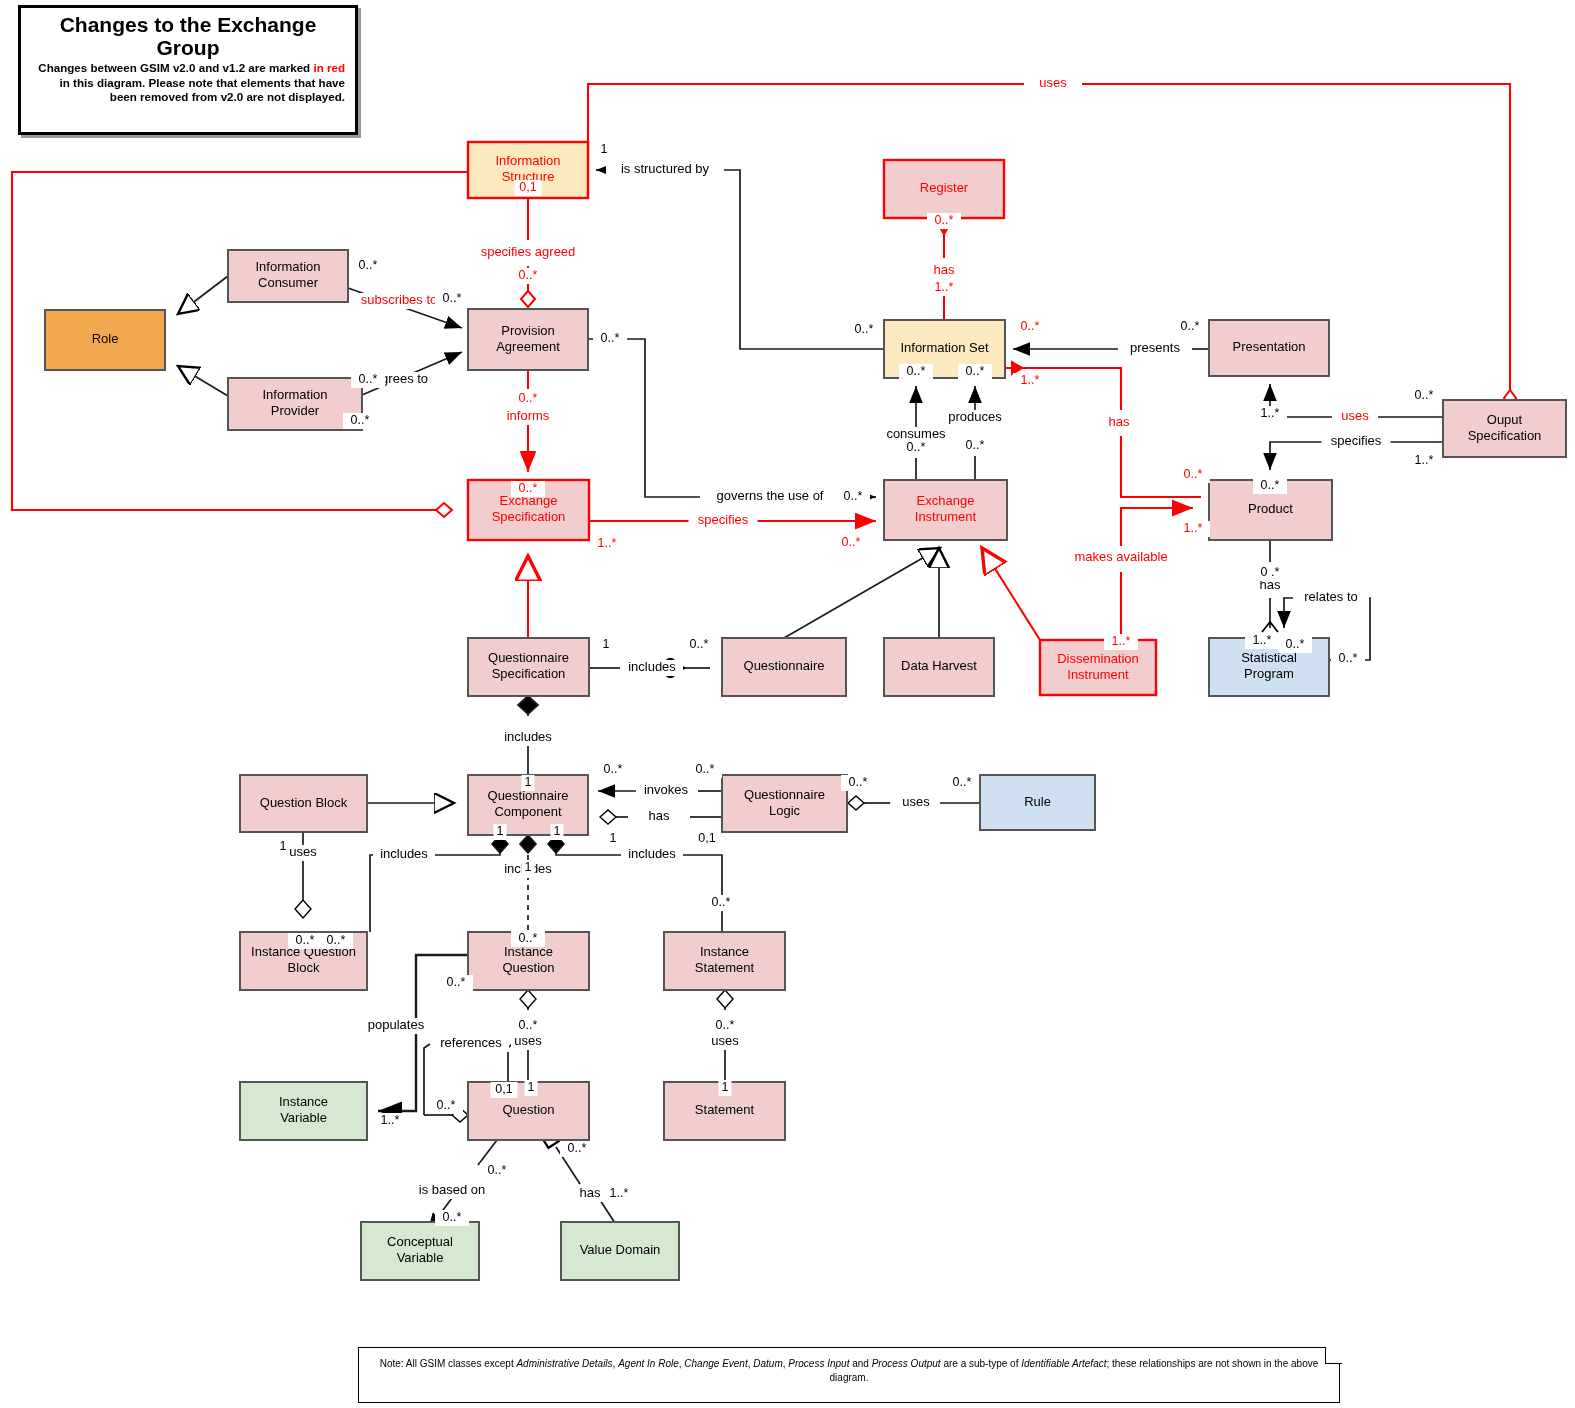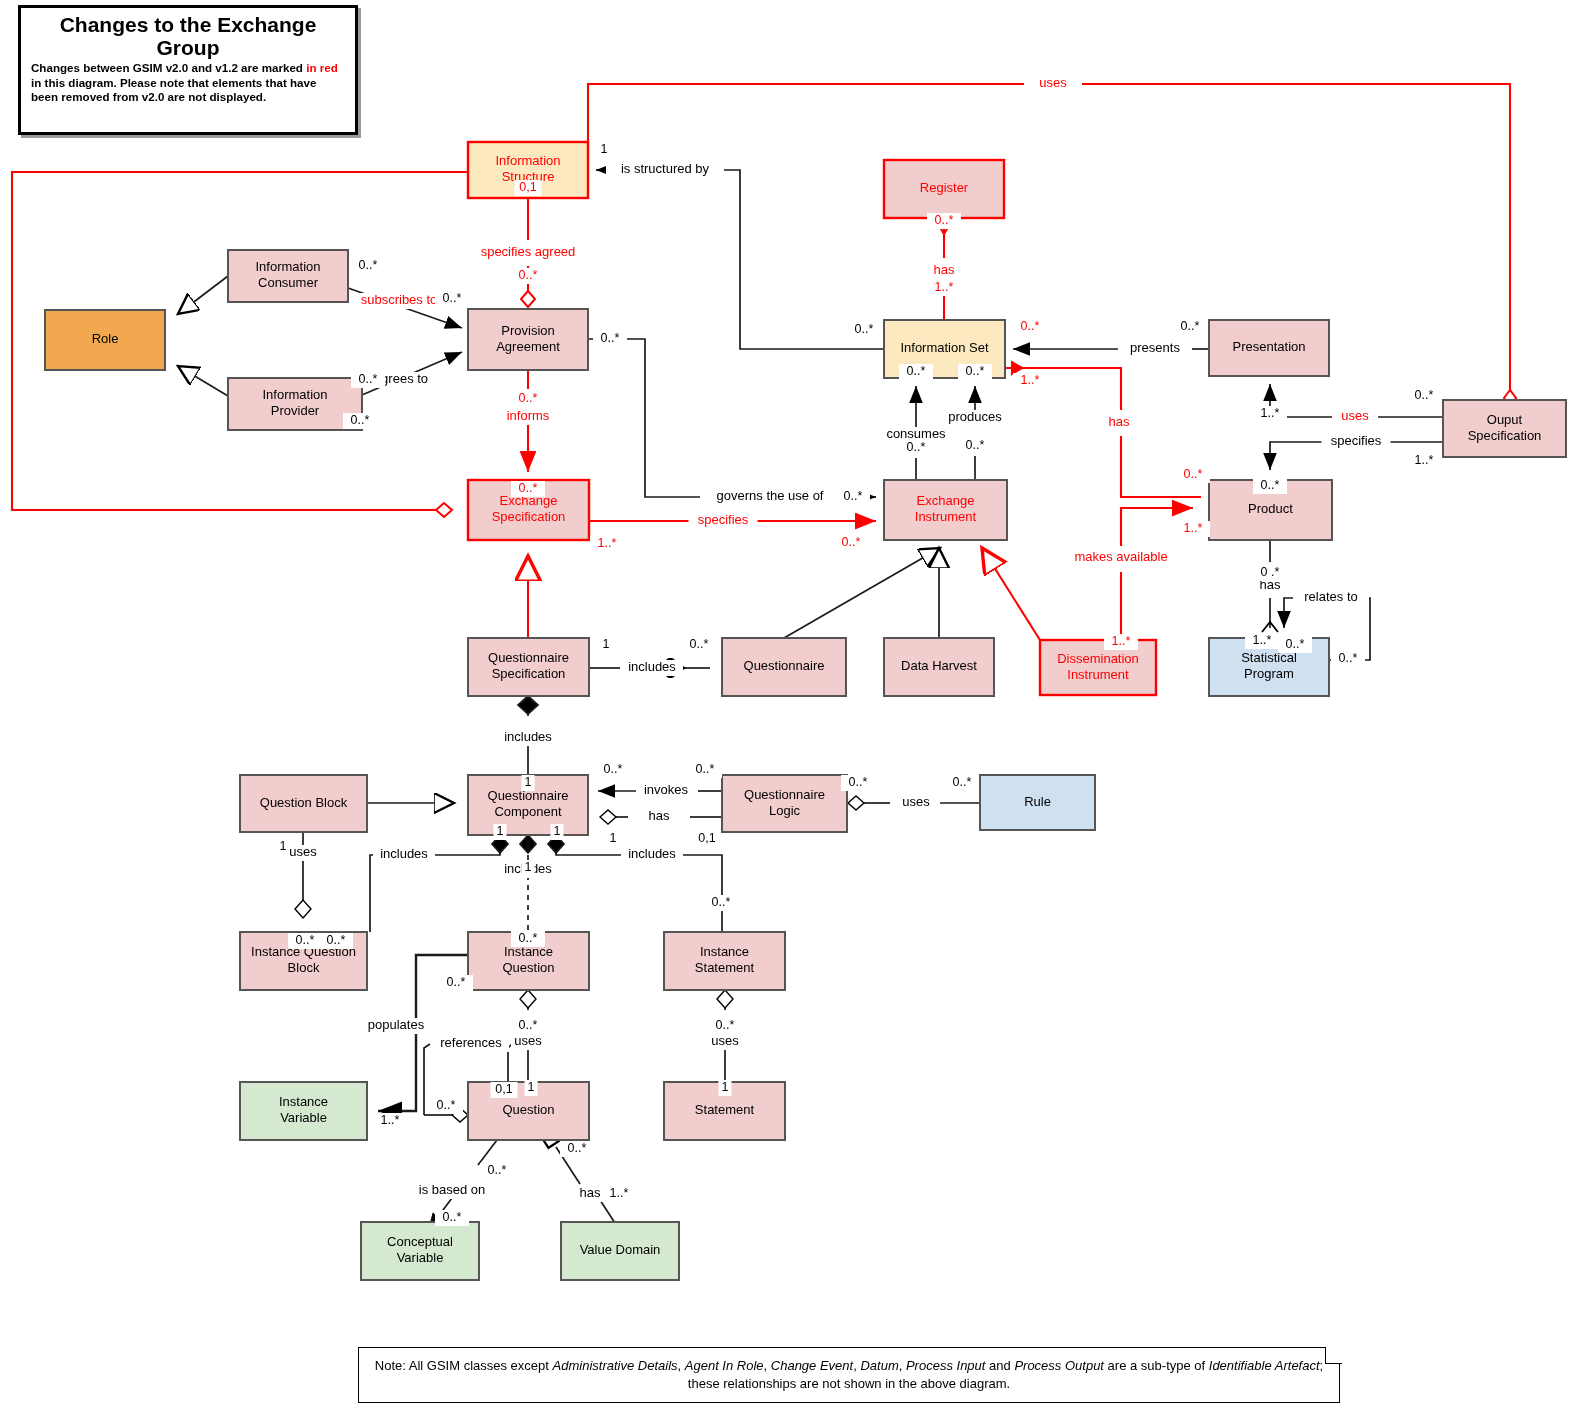--- a/index.html
+++ b/index.html
@@ -12,25 +12,25 @@
   .cls-label.red{fill:#ff0000;}
   .cls-label.blk{fill:#000000;}
   .card{font-size:12.5px;text-anchor:middle;dominant-baseline:middle;fill:#000;}
   .card.red{fill:#ff0000;}
   .rel{font-size:13px;text-anchor:middle;dominant-baseline:middle;fill:#000;}
   .rel.red{fill:#ff0000;}
   .titlebox{position:absolute;left:18px;top:5px;width:340px;height:130px;
             background:#ffffff;border:3px solid #000;box-sizing:border-box;
             box-shadow:3px 3px 0 #9a9a9a;}
   .titlebox h1{margin:6px 8px 2px;font-size:21px;font-weight:bold;text-align:center;line-height:1.08;}
-  .titlebox p{margin:2px 10px 0;font-size:11.6px;text-align:left;line-height:1.24;font-weight:bold;}
+  .titlebox p{margin:2px 10px 0;font-size:11.6px;text-align:right;line-height:1.24;font-weight:bold;}
   .titlebox p .red{color:#ff0000;}
   .notebox{position:absolute;left:358px;top:1347px;width:982px;height:56px;
            background:#ffffff;border:1.5px solid #000;box-sizing:border-box;}
-  .notebox p{margin:0;padding:9px 14px 0;font-size:13px;text-align:center;line-height:1.35;}
+  .notebox p{margin:0;padding:9px 14px 0;font-size:10px;text-align:center;line-height:1.35;}
   .notebox em{font-style:italic;}
   .notecorner{position:absolute;left:1325px;top:1347px;width:16px;height:16px;
               background:#fff;border-left:1.5px solid #000;border-bottom:1.5px solid #000;
               transform:rotate(0deg);}
 </style>
 </head>
 <body>
 
 <div id="diagram-root">
 

